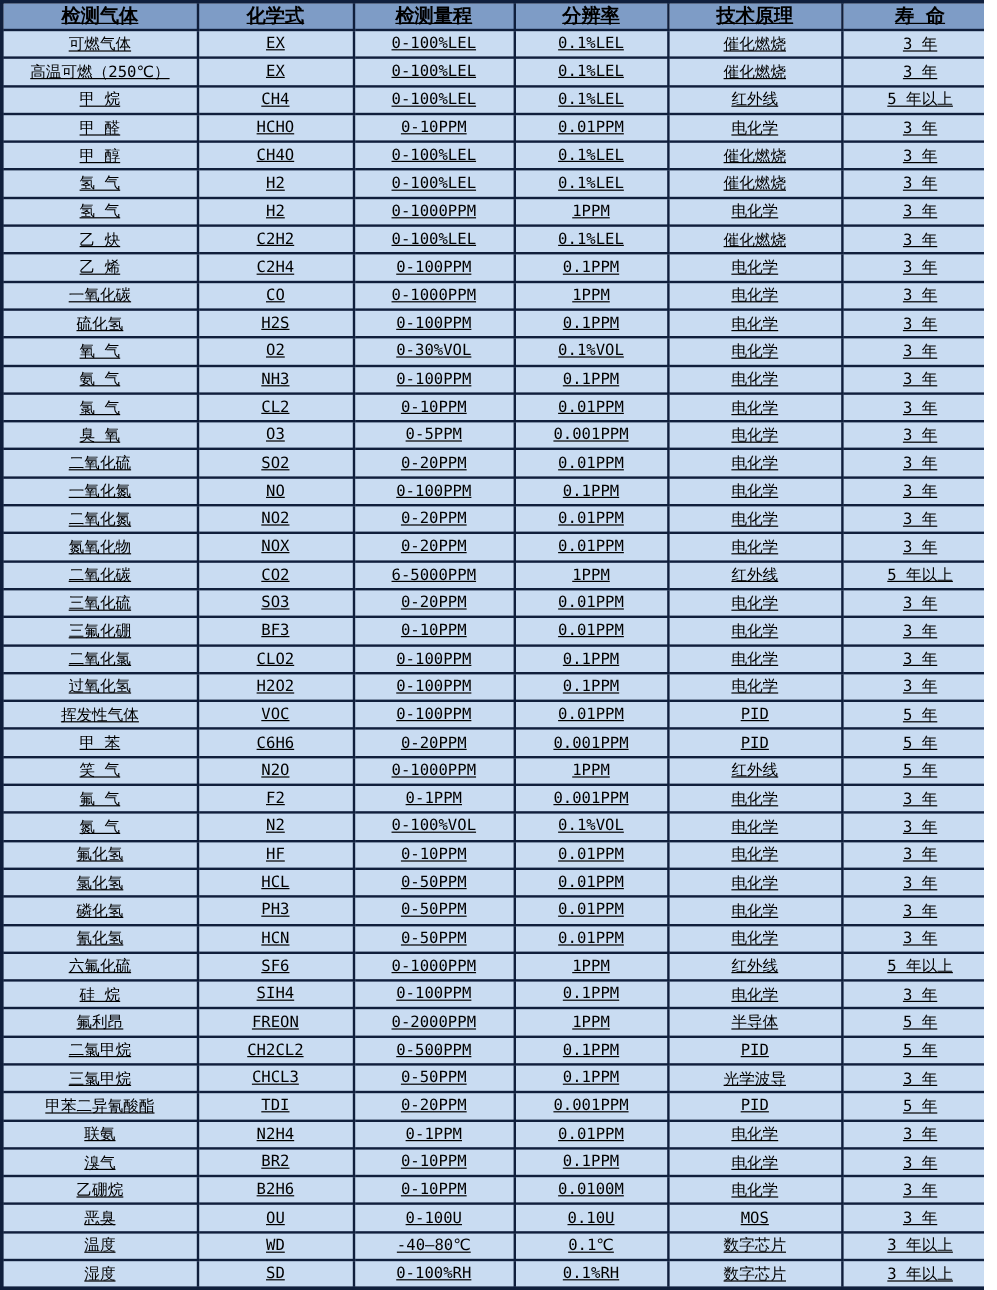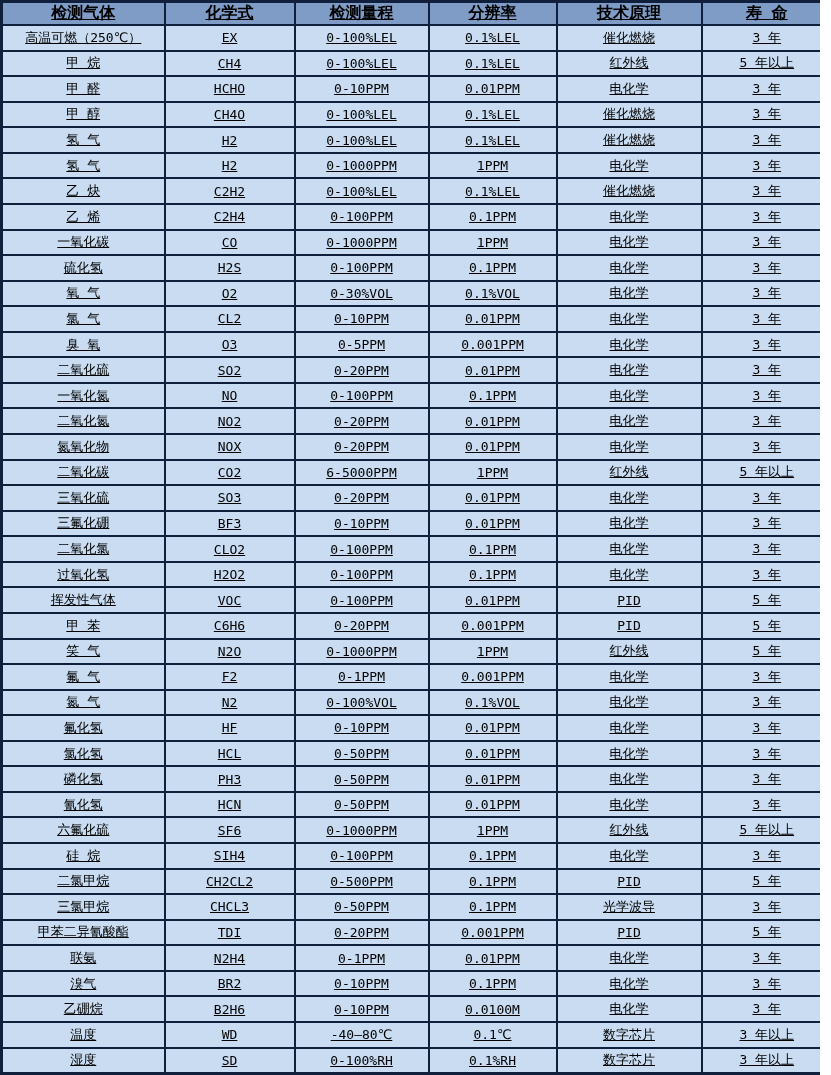--- a/index.html
+++ b/index.html
@@ -61,20 +61,28 @@
           <th>检测气体</th>
           <th>化学式</th>
           <th>检测量程</th>
           <th>分辨率</th>
           <th>技术原理</th>
           <th>寿 命</th>
         </tr>
     </thead>
     <tbody>
         <tr>
+          <td>可燃气体</td>
+          <td>EX</td>
+          <td>0-100%LEL</td>
+          <td>0.1%LEL</td>
+          <td>催化燃烧</td>
+          <td>3 年</td>
+        </tr>
+        <tr>
           <td>高温可燃（250℃）</td>
           <td>EX</td>
           <td>0-100%LEL</td>
           <td>0.1%LEL</td>
           <td>催化燃烧</td>
           <td>3 年</td>
         </tr>
         <tr>
           <td>甲 烷</td>
           <td>CH4</td>
@@ -149,20 +157,28 @@
         </tr>
         <tr>
           <td>氧 气</td>
           <td>O2</td>
           <td>0-30%VOL</td>
           <td>0.1%VOL</td>
           <td>电化学</td>
           <td>3 年</td>
         </tr>
         <tr>
+          <td>氨 气</td>
+          <td>NH3</td>
+          <td>0-100PPM</td>
+          <td>0.1PPM</td>
+          <td>电化学</td>
+          <td>3 年</td>
+        </tr>
+        <tr>
           <td>氯 气</td>
           <td>CL2</td>
           <td>0-10PPM</td>
           <td>0.01PPM</td>
           <td>电化学</td>
           <td>3 年</td>
         </tr>
         <tr>
           <td>臭 氧</td>
           <td>O3</td>
@@ -325,20 +341,28 @@
         </tr>
         <tr>
           <td>硅 烷</td>
           <td>SIH4</td>
           <td>0-100PPM</td>
           <td>0.1PPM</td>
           <td>电化学</td>
           <td>3 年</td>
         </tr>
         <tr>
+          <td>氟利昂</td>
+          <td>FREON</td>
+          <td>0-2000PPM</td>
+          <td>1PPM</td>
+          <td>半导体</td>
+          <td>5 年</td>
+        </tr>
+        <tr>
           <td>二氯甲烷</td>
           <td>CH2CL2</td>
           <td>0-500PPM</td>
           <td>0.1PPM</td>
           <td>PID</td>
           <td>5 年</td>
         </tr>
         <tr>
           <td>三氯甲烷</td>
           <td>CHCL3</td>
@@ -370,20 +394,28 @@
           <td>0.1PPM</td>
           <td>电化学</td>
           <td>3 年</td>
         </tr>
         <tr>
           <td>乙硼烷</td>
           <td>B2H6</td>
           <td>0-10PPM</td>
           <td>0.0100M</td>
           <td>电化学</td>
+          <td>3 年</td>
+        </tr>
+        <tr>
+          <td>恶臭</td>
+          <td>OU</td>
+          <td>0-100U</td>
+          <td>0.10U</td>
+          <td>MOS</td>
           <td>3 年</td>
         </tr>
         <tr>
           <td>温度</td>
           <td>WD</td>
           <td>-40—80℃</td>
           <td>0.1℃</td>
           <td>数字芯片</td>
           <td>3 年以上</td>
         </tr>

